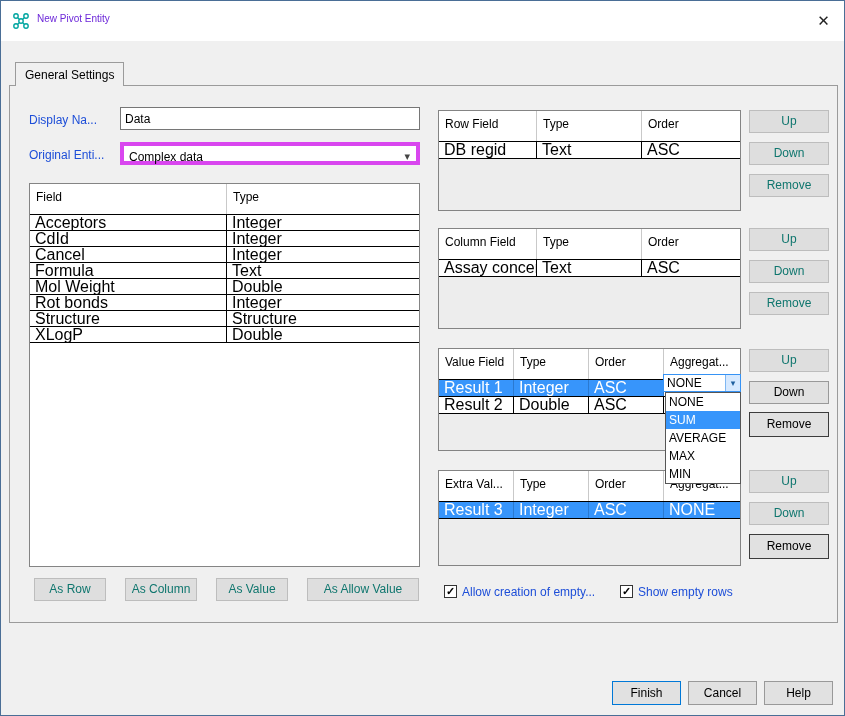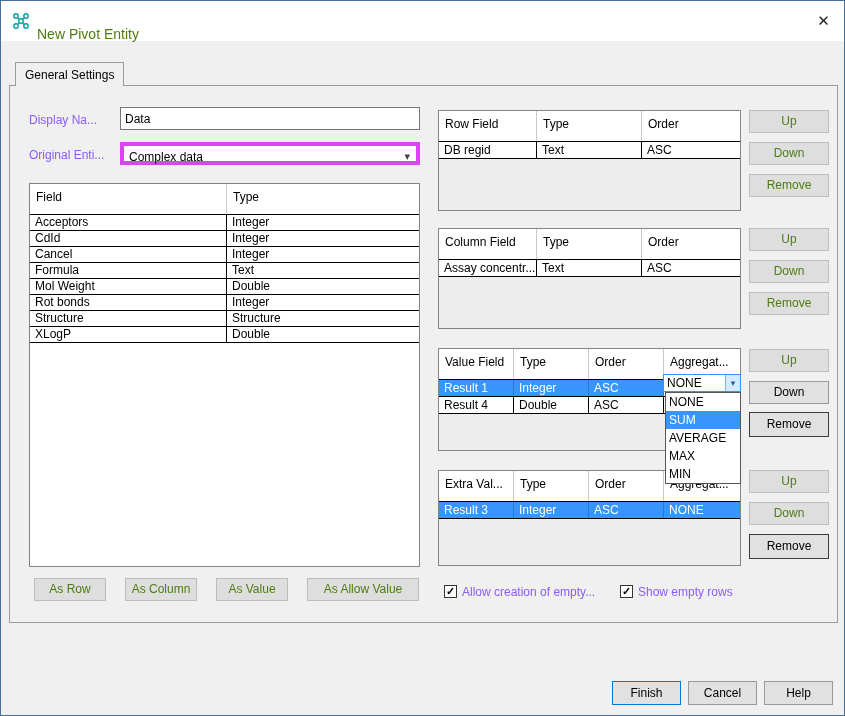--- a/index.html
+++ b/index.html
@@ -5,61 +5,61 @@
   * { box-sizing: border-box; margin: 0; padding: 0; }
   html,body { background:#9a9a9a; }
   body { font-family:"Liberation Sans", sans-serif; }
 
   .window { position:relative; width:845px; height:716px; background:#f0f0f0;
             border:1px solid #4a6e96; overflow:hidden; }
 
   
   .titlebar { position:absolute; left:0; top:0; width:843px; height:40px; background:#ffffff; }
   .app-icon { position:absolute; left:11px; top:11px; width:18px; height:18px; color:var(--icon_teal,#00a5a0); }
-  .window-title { position:absolute; left:36px; top:25px; font-size:14px; color:#4d7c0f; }
+  .window-title { position:absolute; left:36px; top:12px; font-size:10px; color:#6d28d9; }
   .close-btn { position:absolute; left:802px; top:0; width:41px; height:40px; display:flex;
                align-items:center; justify-content:center; font-size:15px; color:#222; cursor:default; }
 
   
   .tab { position:absolute; left:14px; top:61px; height:24px; padding:0 9px; background:#f0f0f0;
          border:1px solid #9b9b9b; border-bottom:none; z-index:2; font-size:12px;
          display:flex; align-items:center; }
   .panel { position:absolute; left:8px; top:84px; width:829px; height:538px;
            border:1px solid #9b9b9b; z-index:1; }
 
-  .lbl { position:absolute; font-size:12px; color:#8b5cf6; white-space:nowrap; }
+  .lbl { position:absolute; font-size:12px; color:#1d4ed8; white-space:nowrap; }
 
   .input { position:absolute; height:23px; background:#fff; border:1px solid #767676;
            font-size:12px; padding:0 4px; font-family:"Liberation Sans",sans-serif; }
   .combo { position:absolute; height:23px; background:#fff; border:4px solid #d946ef; font-size:12px; }
   .combo-val { position:absolute; left:5px; top:4px; }
   .chev { position:absolute; right:6px; top:4px; font-size:11px; color:#444; }
 
   
   .tbl { position:absolute; background:#ededed; border:1px solid #848484; overflow:hidden; }
   .tbl.white { background:#fff; }
   .hdr { display:flex; height:31px; background:#fff; border-bottom:1px solid #000; }
   .hcell { font-size:12px; padding:6px 0 0 6px; border-right:1px solid #c9c9c9;
            white-space:nowrap; overflow:hidden; }
   .hcell.last { border-right:none; flex:1; }
   .trow { display:flex; height:16px; background:#fff; border-bottom:1px solid #000; }
   .trow.h17 { height:17px; }
-  .tcell { font-size:12px; line-height:15px; padding-left:5px; border-right:1px solid #000;
+  .tcell { font-size:16px; line-height:15px; padding-left:5px; border-right:1px solid #000;
            white-space:nowrap; overflow:hidden; }
   .trow.h17 .tcell { line-height:16px; }
   .tcell.last { border-right:none; flex:1; }
   .trow.sel { background:var(--selection,#3795fb); }
   .trow.sel .tcell { color:#fff; border-right-color:#2a79d0; }
   .trow.sel .tcell.editor-slot { background:#fff; }
 
   
   .btn { position:absolute; height:23px; background:#e1e1e1; border:1px solid #999999;
          font-size:12px; text-align:center; line-height:21px; color:#000; cursor:default;
          white-space:nowrap; overflow:hidden; }
-  .btn.disabled { color:#4d7c0f; background:#dedede; border-color:#bdbdbd; }
+  .btn.disabled { color:#0f766e; background:#dedede; border-color:#bdbdbd; }
   .btn.strong { border-color:#3c3c3c; }
   .btn.primary { border-color:var(--accent,#0078d7); }
 
   
   .agg-combo { position:absolute; background:#fff; border:1px solid #3693f5; font-size:12px;
                line-height:16px; padding-left:3px; z-index:20; }
   .agg-chev { position:absolute; right:0; top:0; width:15px; height:100%; background:#d6e9ff;
               border-left:1px solid #7fb7f2; text-align:center; font-size:9px; line-height:16px; color:#1e5f9e; }
   .agg-popup { position:absolute; background:#fff; border:1px solid #565656; z-index:30; }
   .opt { height:18px; font-size:12px; line-height:18px; padding-left:3px; color:#000; }
@@ -187,21 +187,21 @@
       <span class="hcell" style="width:75px">Order</span>
       <span class="hcell last">Aggregat...</span>
     </div>
     <div class="trow h17 sel">
       <span class="tcell" style="width:75px">Result 1</span>
       <span class="tcell" style="width:75px">Integer</span>
       <span class="tcell" style="width:75px">ASC</span>
       <span class="tcell last editor-slot"></span>
     </div>
     <div class="trow h17">
-      <span class="tcell" style="width:75px">Result 4</span>
+      <span class="tcell" style="width:75px">Result 2</span>
       <span class="tcell" style="width:75px">Double</span>
       <span class="tcell" style="width:75px">ASC</span>
       <span class="tcell last"></span>
     </div>
   </div>
   <div class="btn disabled" style="left:748px;top:348px;width:80px">Up</div>
   <div class="btn" style="left:748px;top:380px;width:80px">Down</div>
   <div class="btn strong" style="left:748px;top:411px;width:80px;height:25px;line-height:23px">Remove</div>
 
   <div class="agg-combo" style="left:662px;top:373px;width:78px;height:18px">

